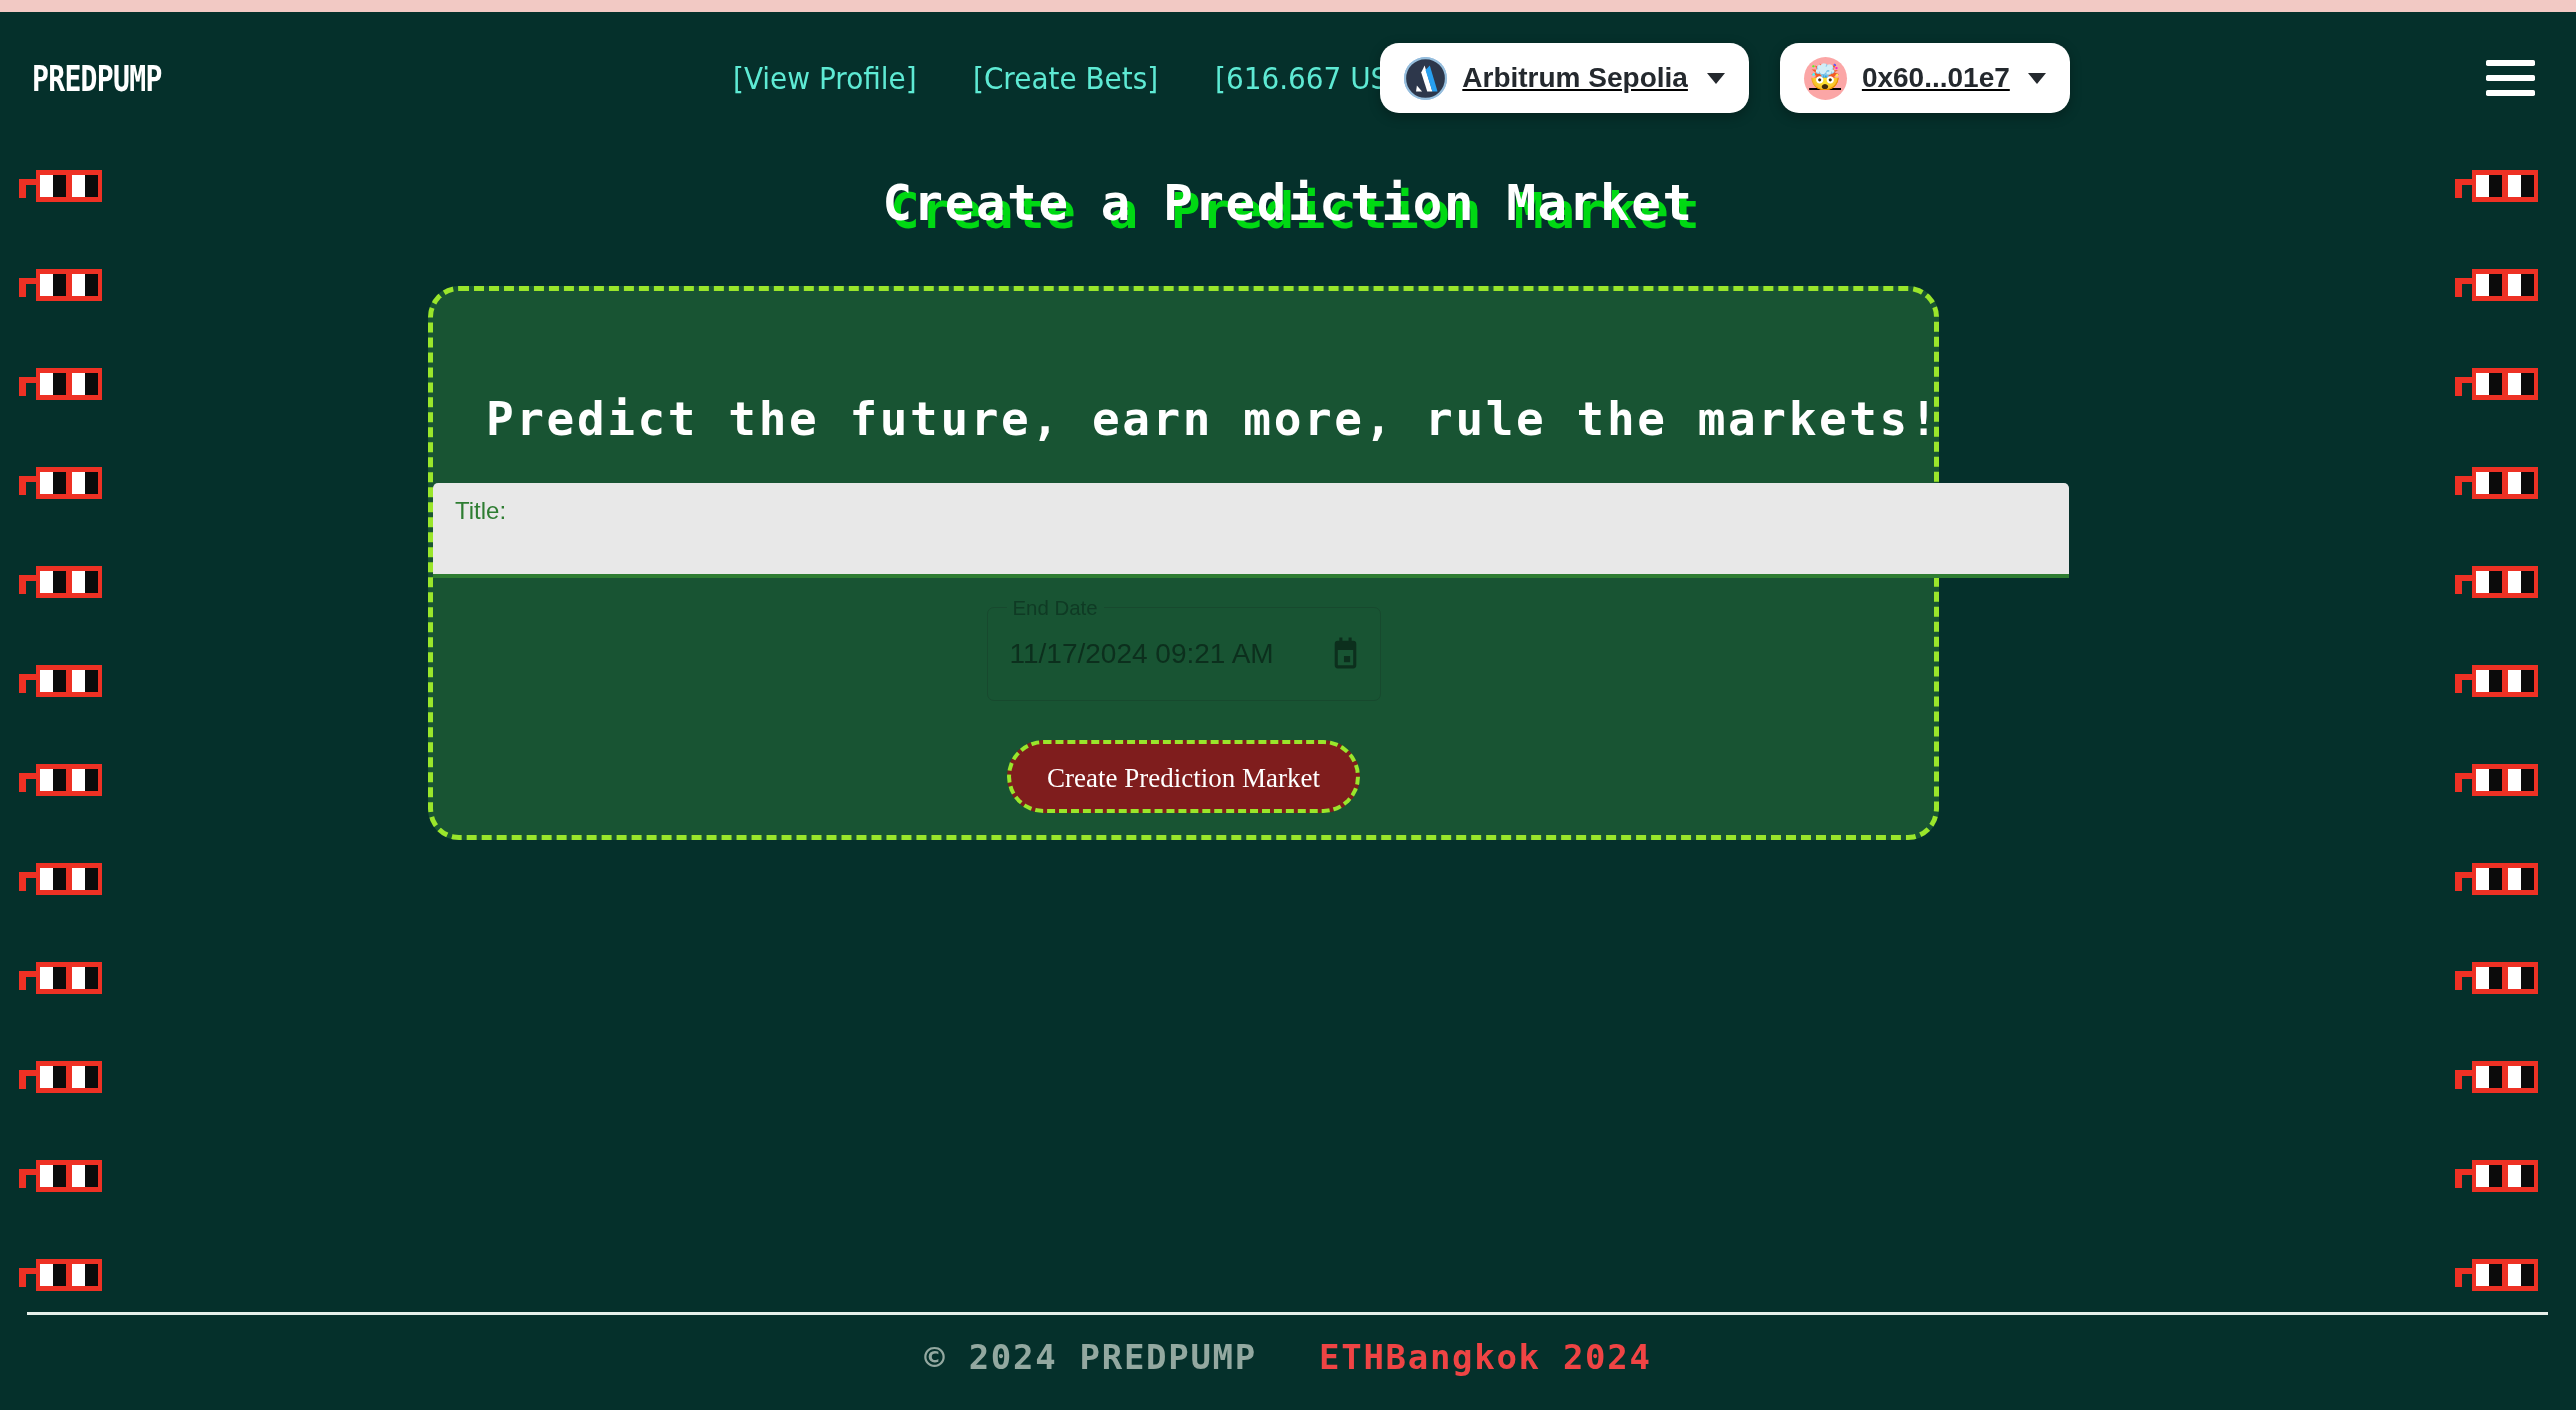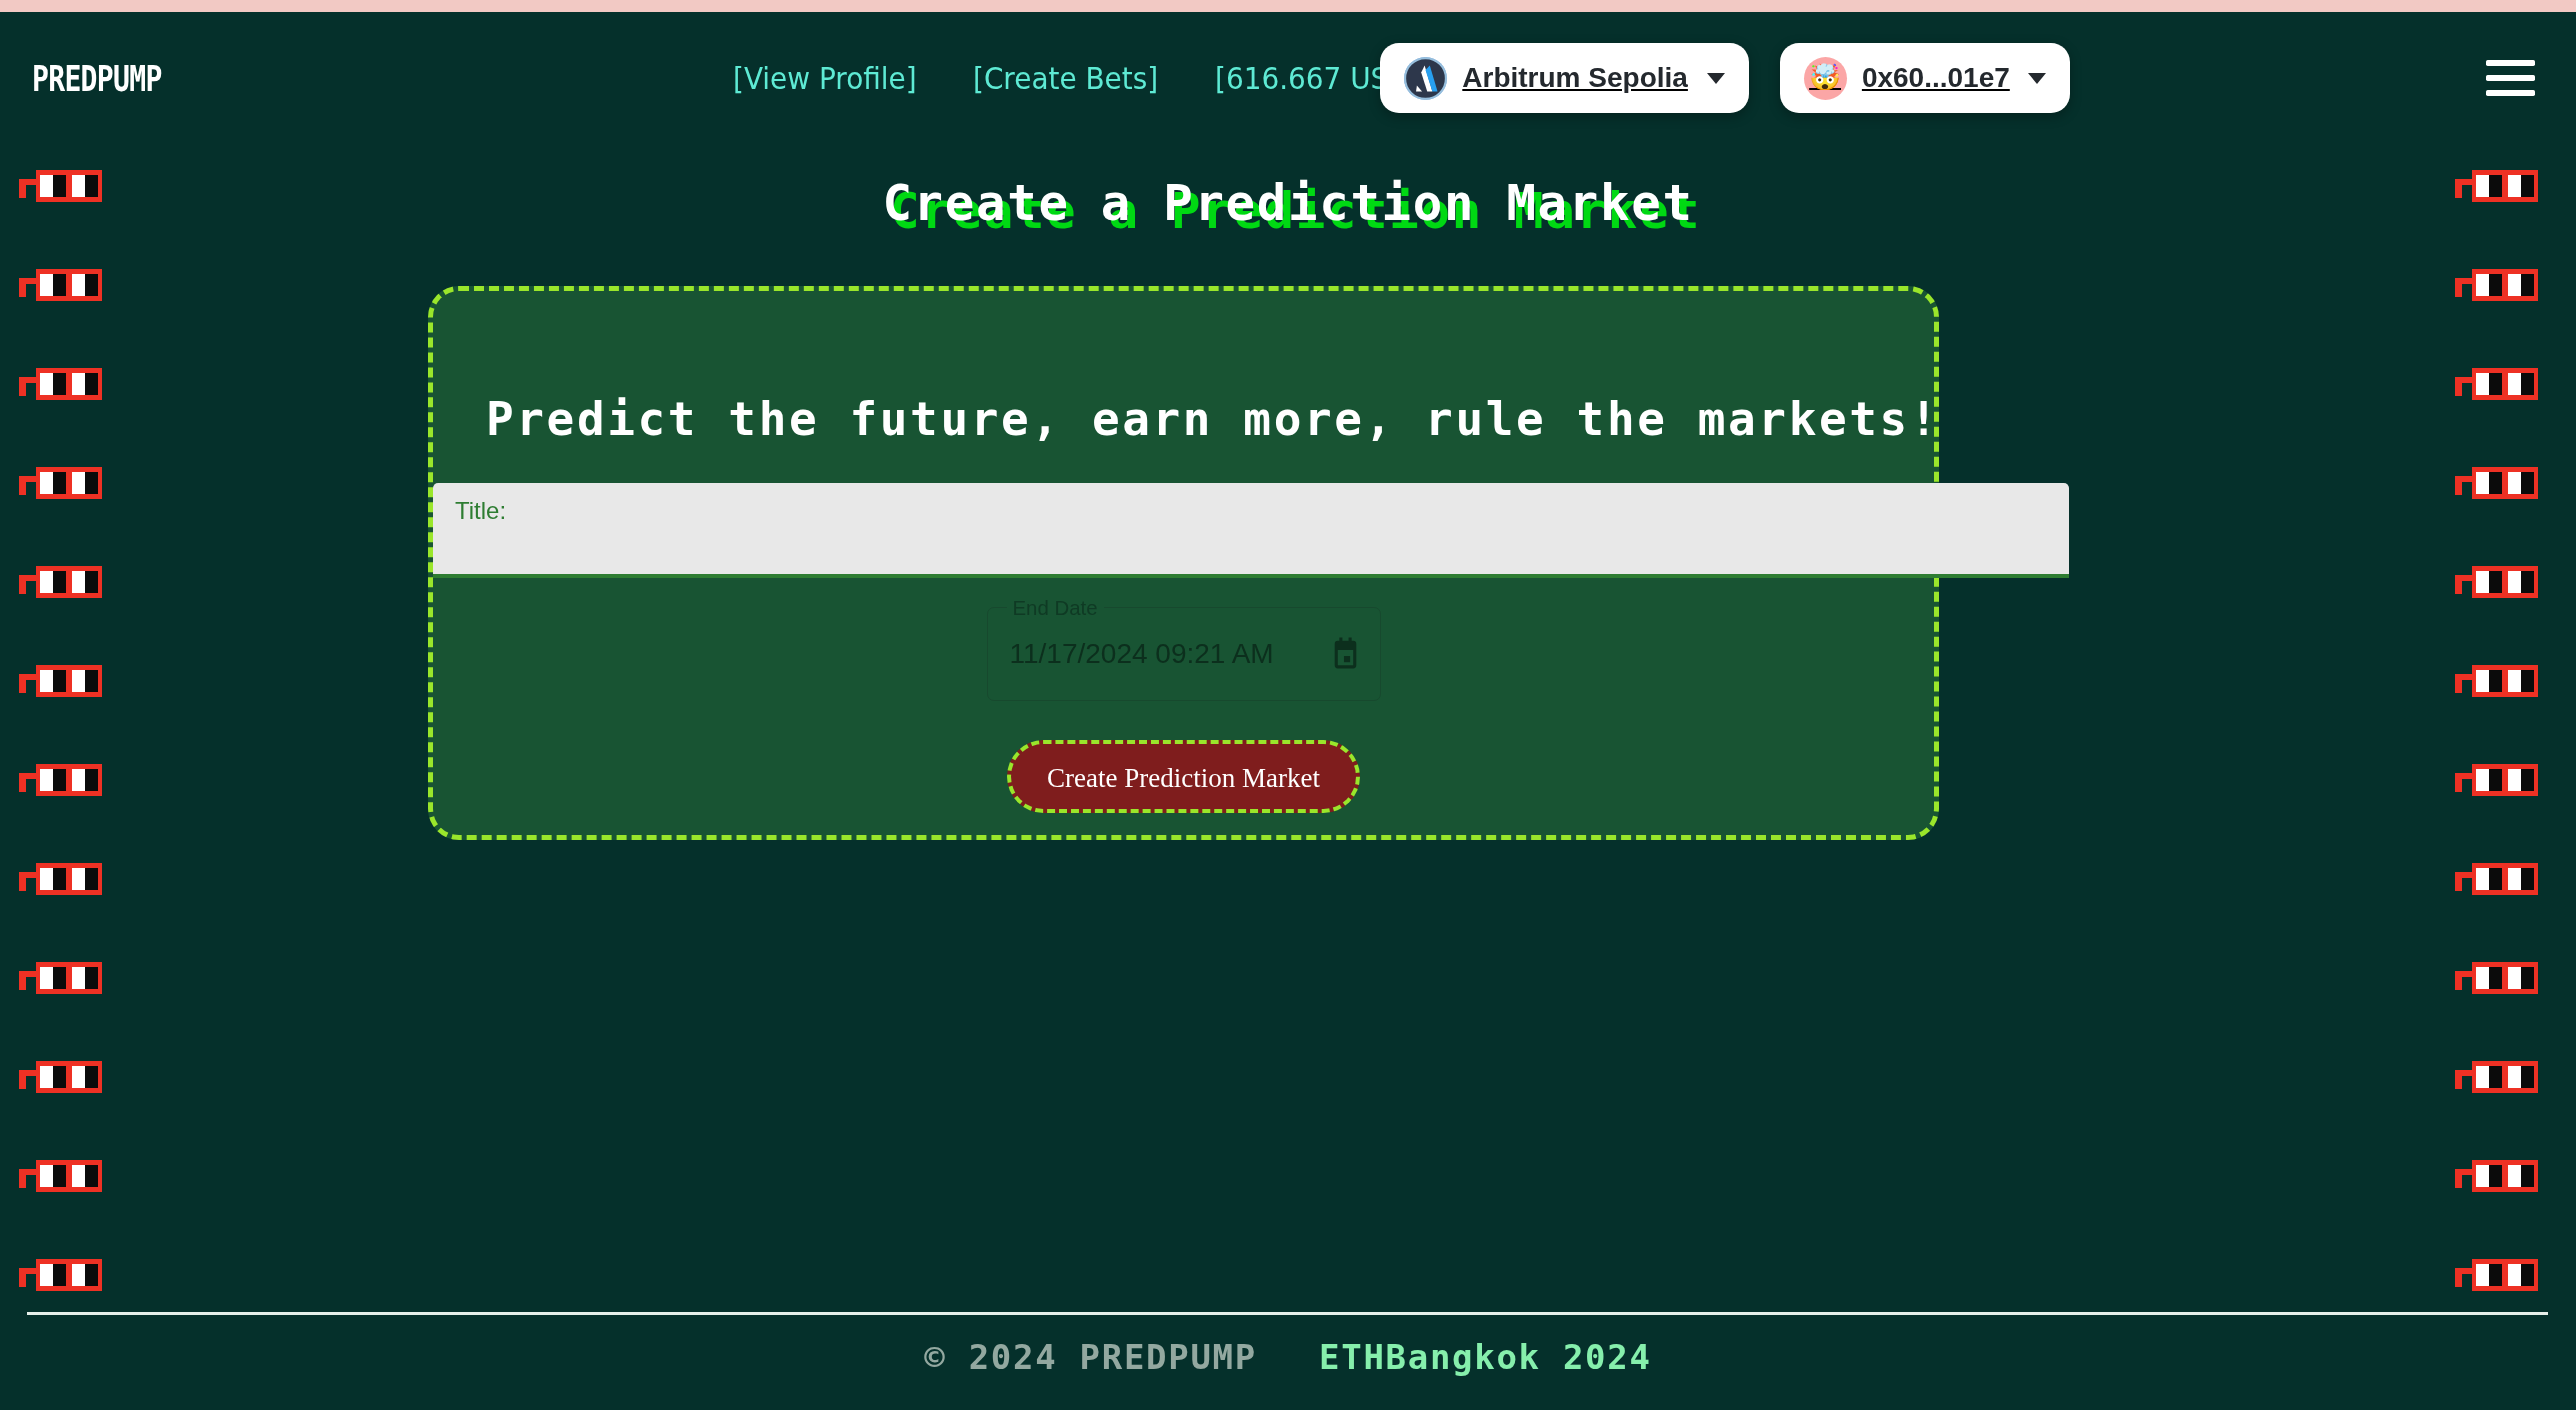--- a/index.html
+++ b/index.html
@@ -343,21 +343,21 @@
     left: 0;
     width: 2576px;
     text-align: center;
     font-family: "DejaVu Sans Mono", "Liberation Mono", monospace;
     font-weight: 700;
     font-size: 34px;
     letter-spacing: 1.7px;
     z-index: 20;
   }
   .footer .copy { color: #93a8a0; }
-  .footer .event { color: #86efac; margin-left: 40px; }
+  .footer .event { color: #ef4444; margin-left: 40px; }
 </style>
 </head>
 <body>
 
 <div class="top-strip"></div>
 
 <div class="emoji-rail left" id="rail-left">
     <div class="shades">
       <span class="arm"></span>
       <span class="arm2"></span>

